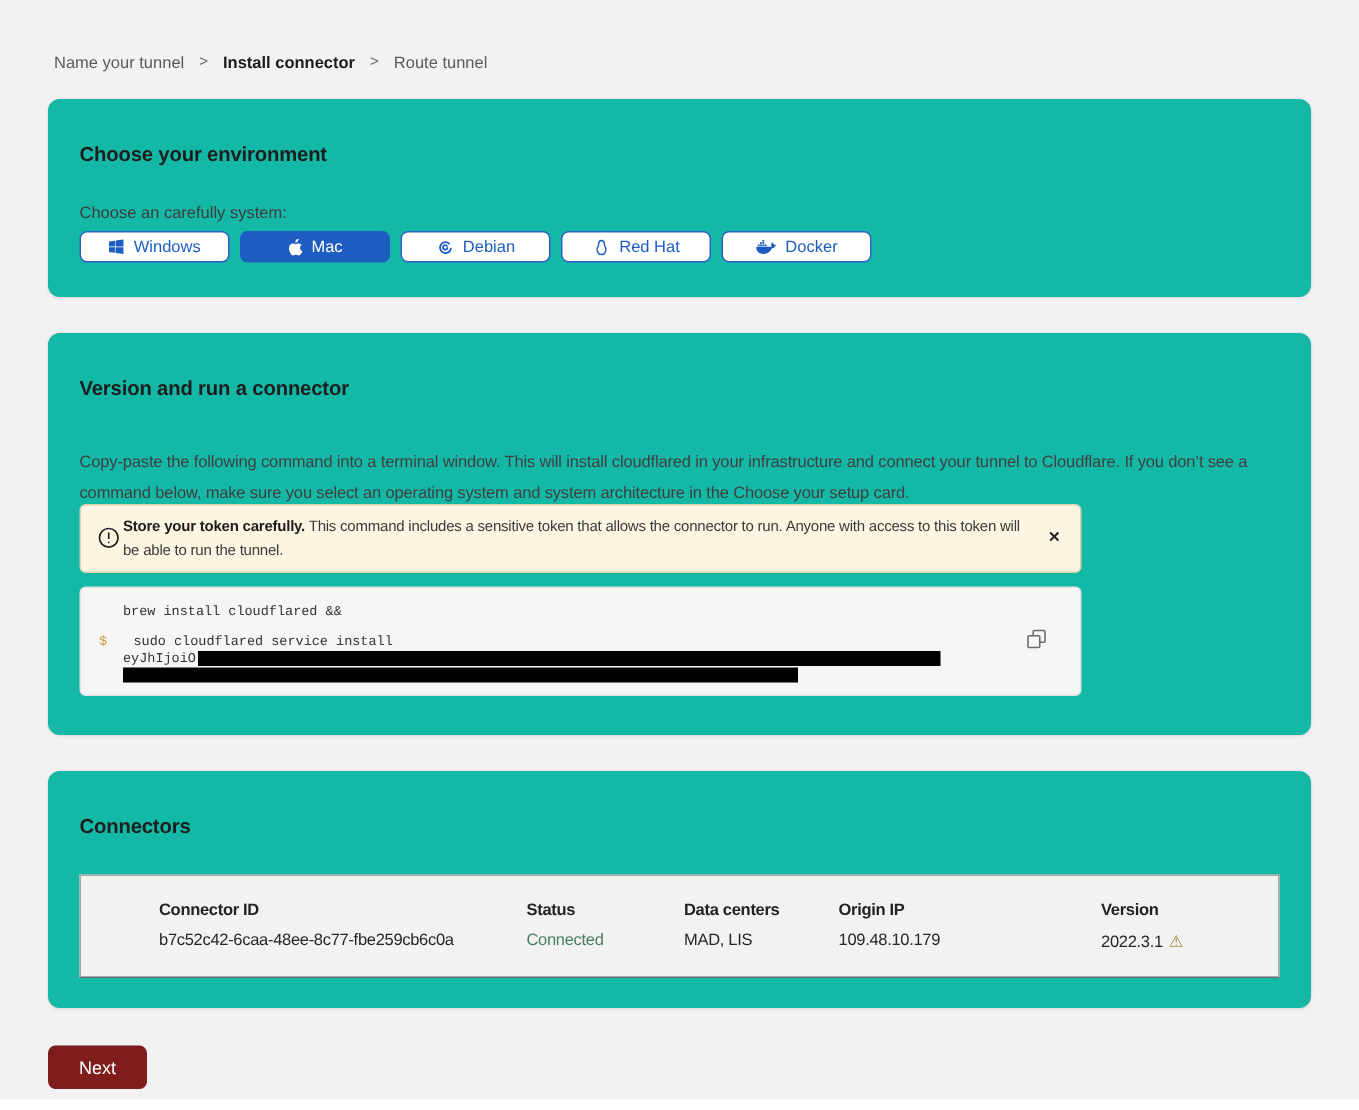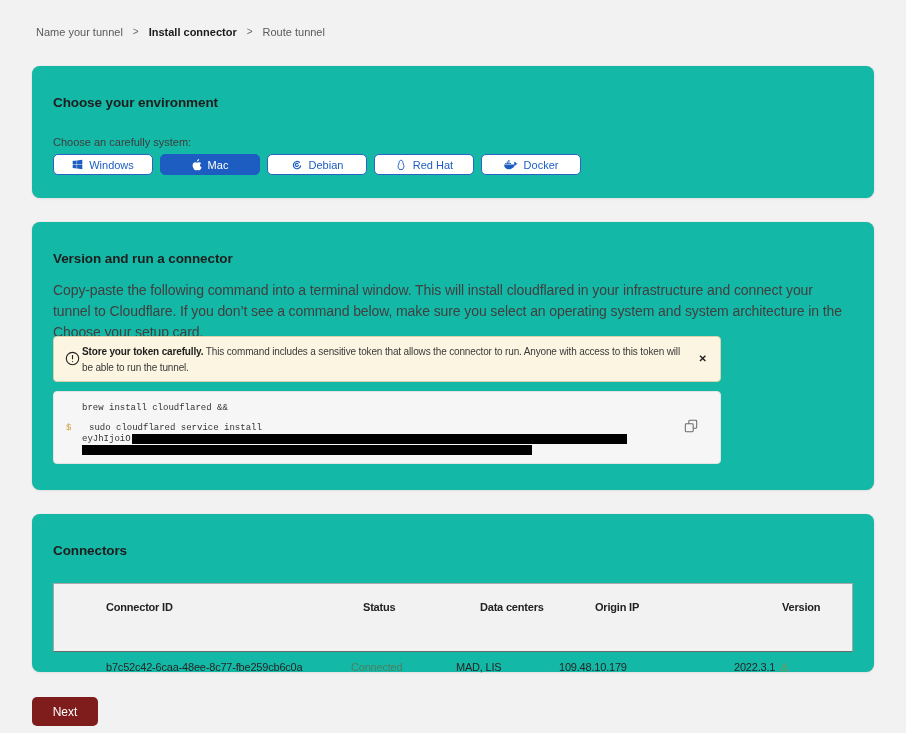--- a/index.html
+++ b/index.html
@@ -4,21 +4,21 @@
 <style>
   * { margin:0; padding:0; box-sizing:border-box; }
   html,body { background:#e9e9e9; }
   #root {
     position:relative; width:906px; height:740px;
     background:#f2f2f2; overflow:hidden;
     font-family:"Liberation Sans", sans-serif;
     color:#1d1d1d;
   }
   
-  .breadcrumb { position:absolute; left:36px; top:26px; font-size:11px; color:#5a5a5a; display:flex; }
+  .breadcrumb { position:absolute; left:36px; top:36px; font-size:11px; color:#5a5a5a; display:flex; }
   .breadcrumb .crumb { cursor:default; }
   .breadcrumb .crumb.active { font-weight:bold; color:#1b1b1b; }
   .breadcrumb .sep { margin:0 10px; font-size:10px; color:#6b6b6b; }
 
   
   .card { position:absolute; left:32px; width:842px; background:#14b8a6; border-radius:8px;
           box-shadow:0 0 1px rgba(0,0,0,.20), 0 1px 3px rgba(0,0,0,.06); }
   #card-env { top:66px; height:132px; }
   #card-install { top:222px; height:268px; }
   #card-connectors { top:514px; height:158px; }
@@ -29,21 +29,21 @@
   .os-row { position:absolute; left:21px; top:88px; display:flex; gap:7px;justify-content:flex-end; }
   .os-btn {
     width:100px; height:21px; display:flex; align-items:center; justify-content:center; gap:6px;
     background:#ffffff; border:1px solid #2d62c3; border-radius:5px;
     color:#1d5dc2; font-size:11px; font-family:"Liberation Sans",sans-serif; cursor:pointer;
   }
   .os-btn.selected { background:#1d5dc2; border-color:#1d5dc2; color:#ffffff; }
   .os-btn svg { flex:none; }
 
   
-  .card-desc { position:absolute; left:21px; top:58px; width:796px; font-size:14px; letter-spacing:-0.1px;
+  .card-desc { position:absolute; left:21px; top:76px; width:796px; font-size:11px; letter-spacing:-0.1px;
                line-height:21px; color:#404040; }
   .alert {
     position:absolute; left:21px; top:114px; width:668px; height:46px;
     background:#fcf5e1; border:1px solid #dbd2ad; border-radius:4px;
   }
   .alert-icon { position:absolute; left:11px; top:14px; }
   .alert-text { position:absolute; left:28px; top:7px; width:606px; font-size:10px; line-height:15.5px;
                 letter-spacing:-0.15px; color:#3a3a3a; }
   .alert-text b { color:#1d1d1d; }
   .alert-close { position:absolute; right:13px; top:17px; font-size:10px; font-weight:bold; color:#222;
@@ -62,22 +62,22 @@
   .copy-btn { position:absolute; right:22px; top:27px; width:14px; height:14px; cursor:pointer; }
 
   
   .conn-table {
     position:absolute; left:21px; top:69px; width:800px; height:69px;
     background:#f2f2f2; border:1px solid #a8a8a8; border-bottom-color:#6a6a6a;
   }
   .t-row { position:absolute; left:0; width:100%; display:grid;
            grid-template-columns:245px 105px 103px 175px auto; padding-left:52px;
            font-size:11px; letter-spacing:-0.2px; }
-  .t-head { top:17px; font-weight:bold; color:#222;gap:12px; }
-  .t-vals { top:37px; color:#262626;margin-top:40px; }
+  .t-head { top:17px; font-weight:bold; color:#222; }
+  .t-vals { top:37px; color:#262626; }
   .status-connected { color:#4c7f62; }
   .version-warning { color:#a38b3a; margin-left:4px; font-size:11px; }
 
   
   .next-btn {
     position:absolute; left:32px; top:697px; width:66px; height:29px;
     background:#7f1d1d; color:#fff; border:none; border-radius:5px;
     font-size:12px; font-family:Liberation Sans, sans-serif; cursor:pointer;
   }
   .footer-strip { position:absolute; left:0; bottom:0; width:100%; height:7px; background:#ffffff; }

